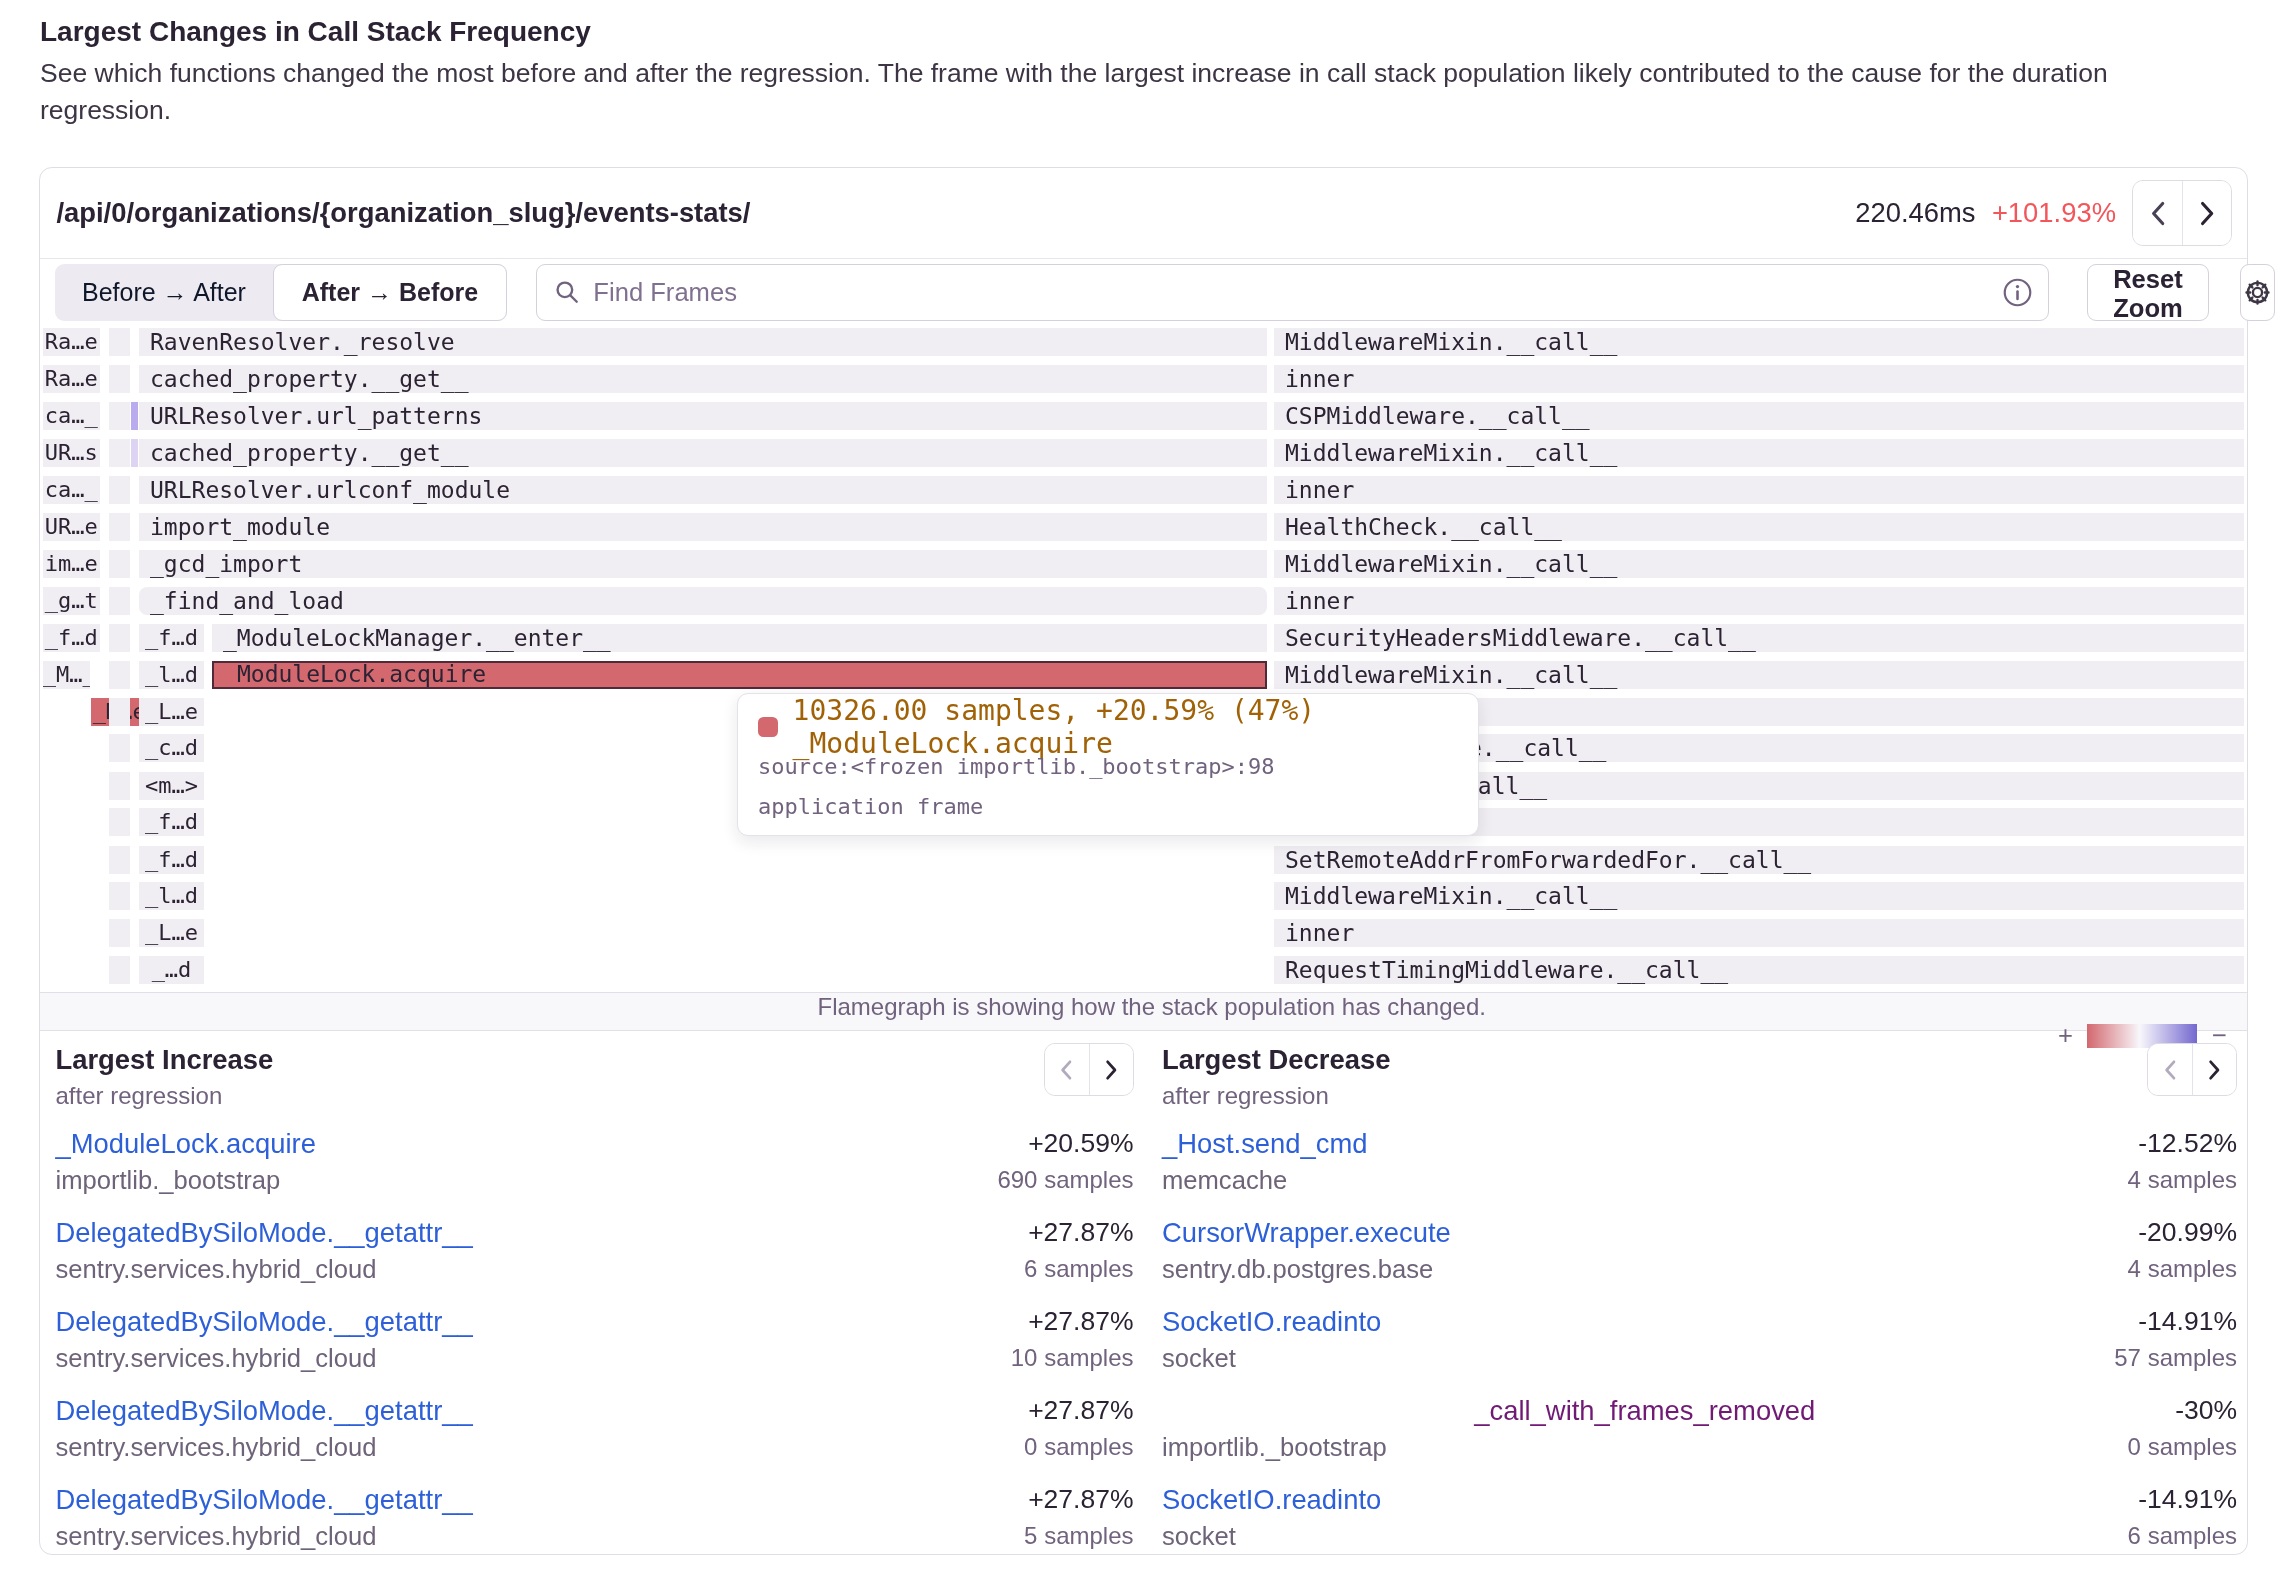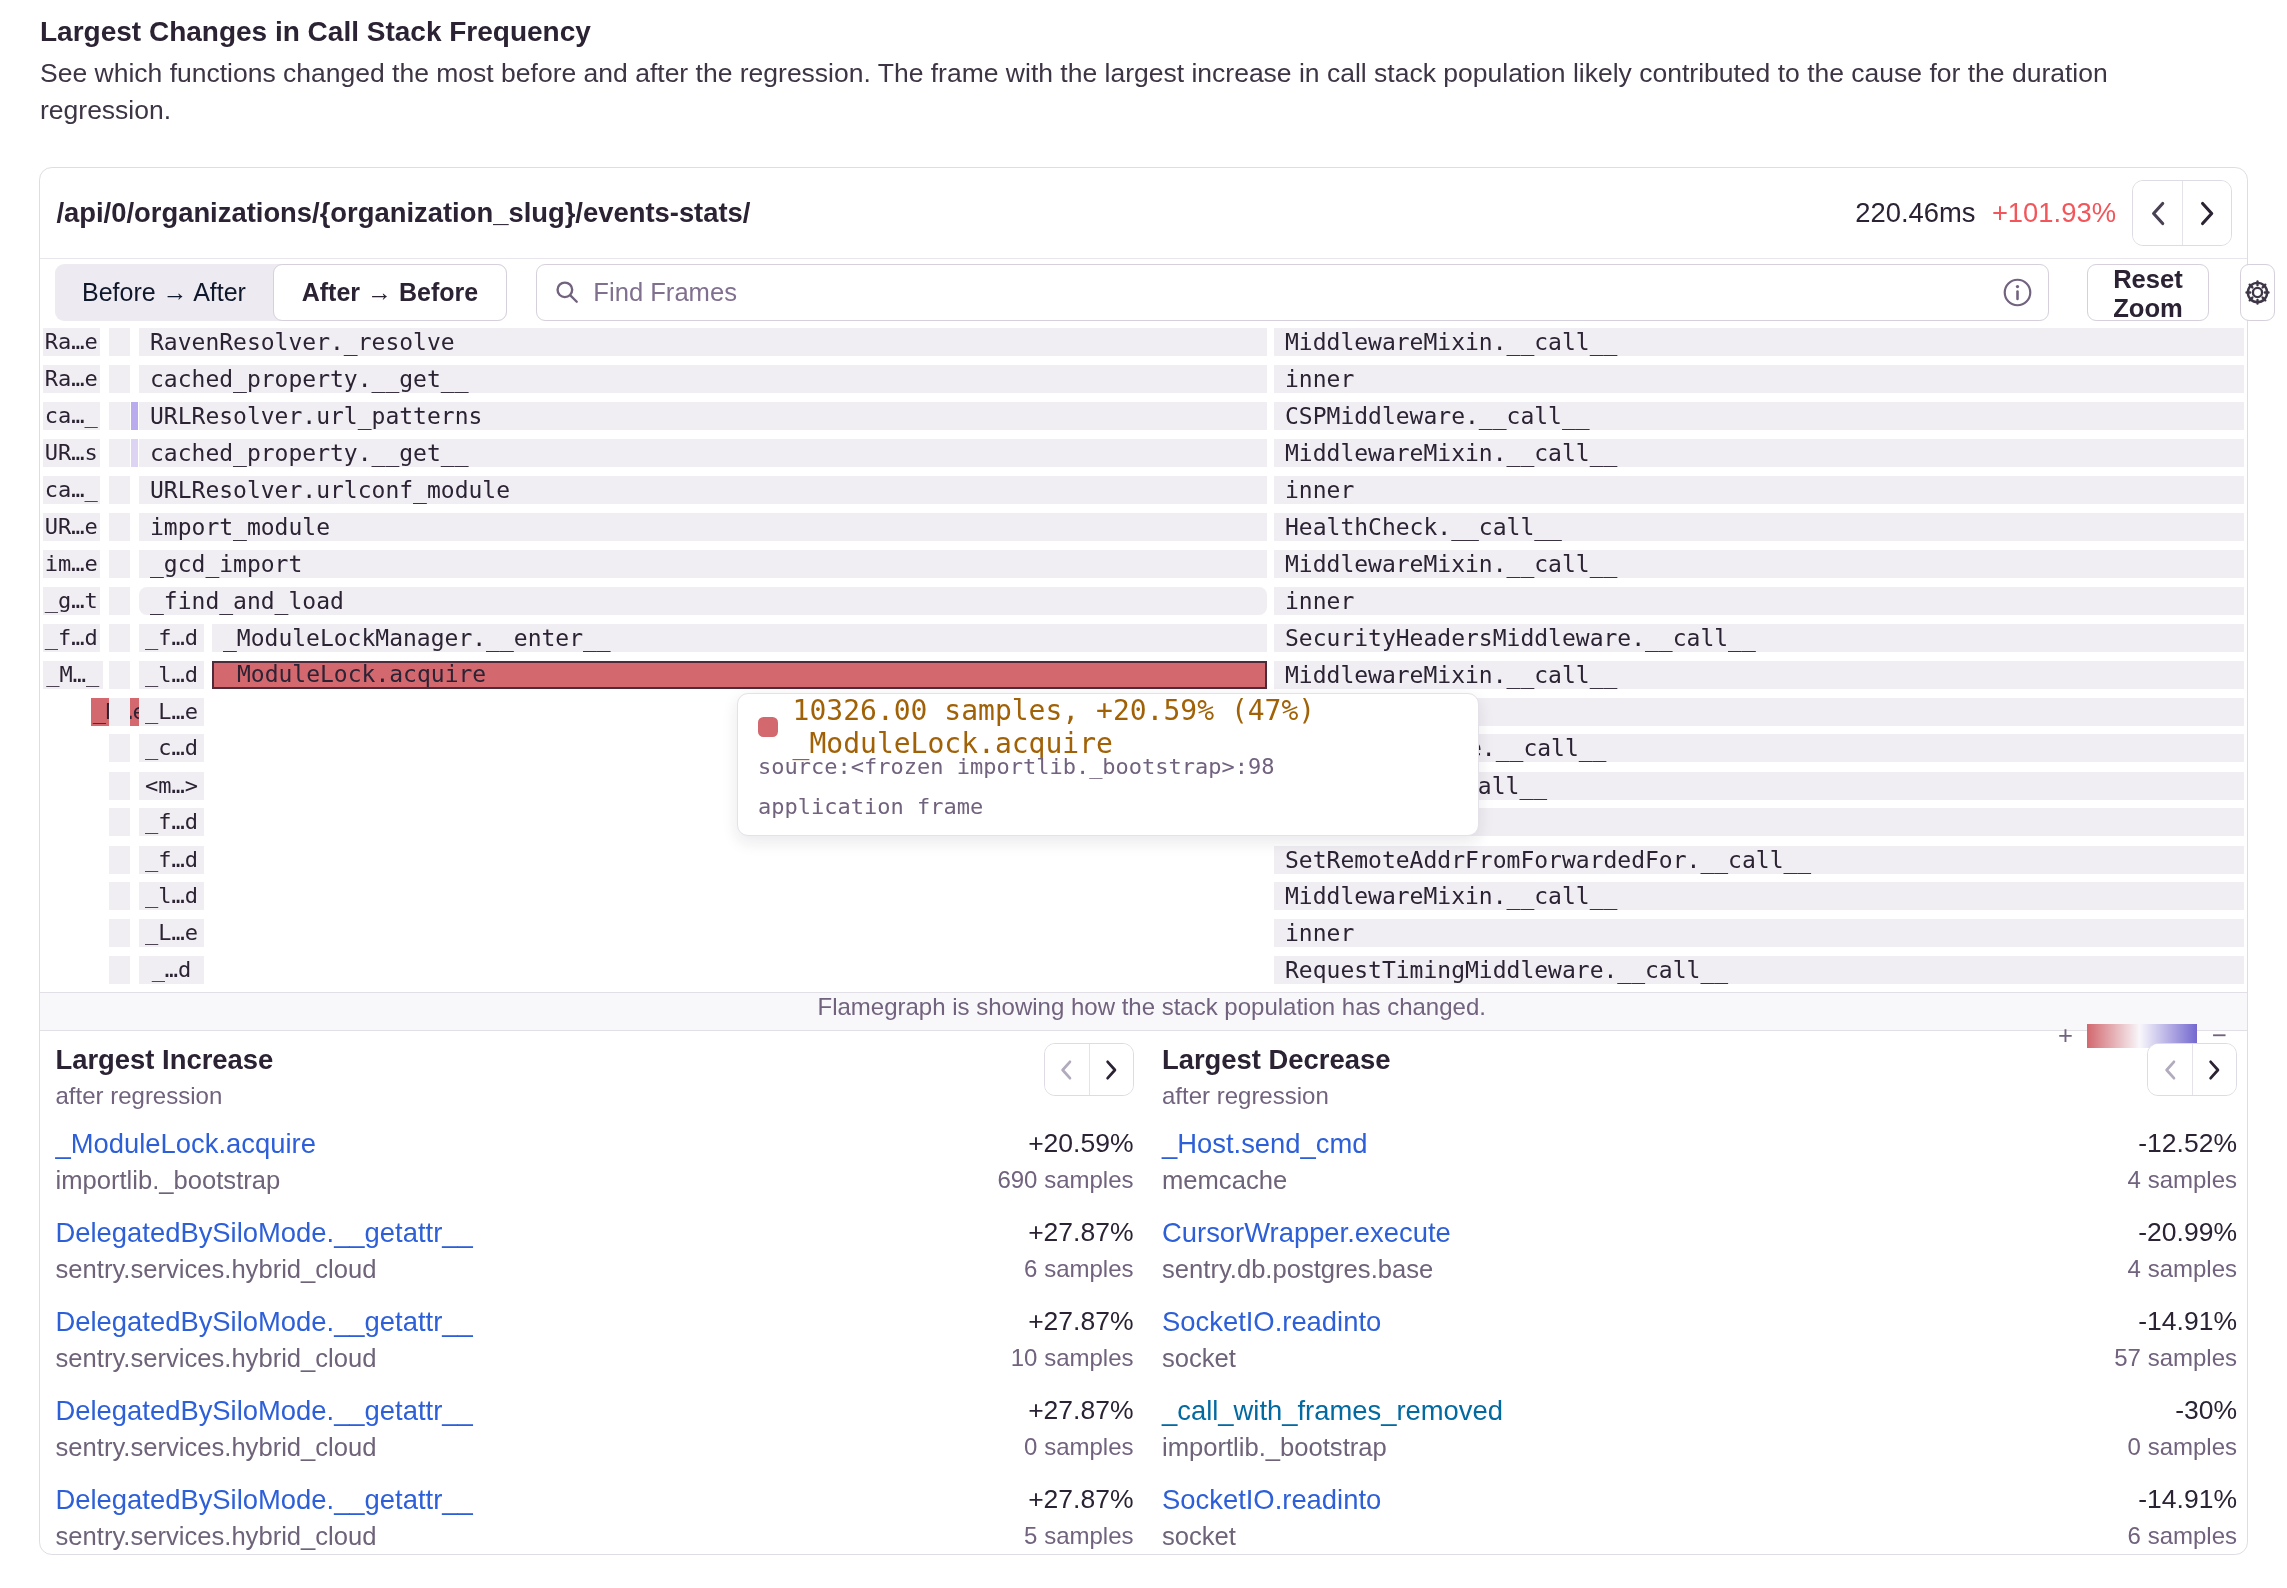--- a/index.html
+++ b/index.html
@@ -164,21 +164,21 @@
       <div class="fcell mono padded" style="top: 228px; left: 1234px; width: 970px;">MiddlewareMixin.__call__</div>
       <div class="fcell mono center" style="top: 265px; left: 2.7px; width: 57px;">_g…t</div>
       <div class="fcell mono " style="top: 265px; left: 69px; width: 21px;"></div>
       <div class="fcell mono padded" style="top: 265px; left: 99px; width: 1128px; border-radius: 8px;">_find_and_load</div>
       <div class="fcell mono padded" style="top: 265px; left: 1234px; width: 970px;">inner</div>
       <div class="fcell mono center" style="top: 302px; left: 2.7px; width: 57px;">_f…d</div>
       <div class="fcell mono " style="top: 302px; left: 69px; width: 21px;"></div>
       <div class="fcell mono center" style="top: 302px; left: 99px; width: 65px;">_f…d</div>
       <div class="fcell mono padded" style="top: 302px; left: 172px; width: 1055px;">_ModuleLockManager.__enter__</div>
       <div class="fcell mono padded" style="top: 302px; left: 1234px; width: 970px;">SecurityHeadersMiddleware.__call__</div>
-      <div class="fcell mono center" style="top: 339px; left: 2.7px; width: 60px;">_M…_</div>
+      <div class="fcell mono center" style="top: 339px; left: 2.7px; width: 47px;">_M…_</div>
       <div class="fcell mono " style="top: 339px; left: 69px; width: 21px;"></div>
       <div class="fcell mono center" style="top: 339px; left: 99px; width: 65px;">_l…d</div>
       <div class="fcell mono redbar" style="top: 339px; left: 172px; width: 1055px;">_ModuleLock.acquire</div>
       <div class="fcell mono padded" style="top: 339px; left: 1234px; width: 970px;">MiddlewareMixin.__call__</div>
       <div class="fcell mono center red" style="top: 376px; left: 2.7px; width: 57px; margin-left: 48px;">_M…e</div>
       <div class="fcell mono " style="top: 376px; left: 69px; width: 21px;"></div>
       <div class="fcell mono center" style="top: 376px; left: 99px; width: 65px;">_L…e</div>
       <div class="fcell mono " style="top: 376px; left: 1234px; width: 970px;"></div>
       <div class="fcell mono " style="top: 412px; left: 69px; width: 21px;"></div>
       <div class="fcell mono center" style="top: 412px; left: 99px; width: 65px;">_c…d</div>
@@ -343,21 +343,21 @@
             <div class="bl-name" style="color: rgb(44, 95, 216);">SocketIO.readinto</div>
             <div class="bl-module">socket</div>
           </div>
           <div class="bl-right">
             <div class="bl-pct">-14.91%</div>
             <div class="bl-samples">57 samples</div>
           </div>
         </div>
         <div class="bl-item">
           <div class="bl-left">
-            <div class="bl-name" style="color: #0369a1;">_call_with_frames_removed</div>
+            <div class="bl-name" style="color: #701a75; text-align: center;">_call_with_frames_removed</div>
             <div class="bl-module">importlib._bootstrap</div>
           </div>
           <div class="bl-right">
             <div class="bl-pct">-30%</div>
             <div class="bl-samples">0 samples</div>
           </div>
         </div>
         <div class="bl-item">
           <div class="bl-left">
             <div class="bl-name" style="color: rgb(44, 95, 216);">SocketIO.readinto</div>

